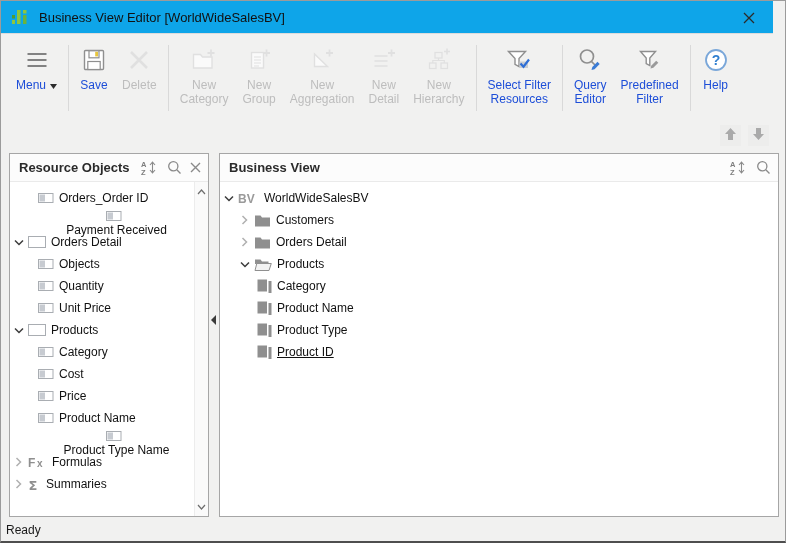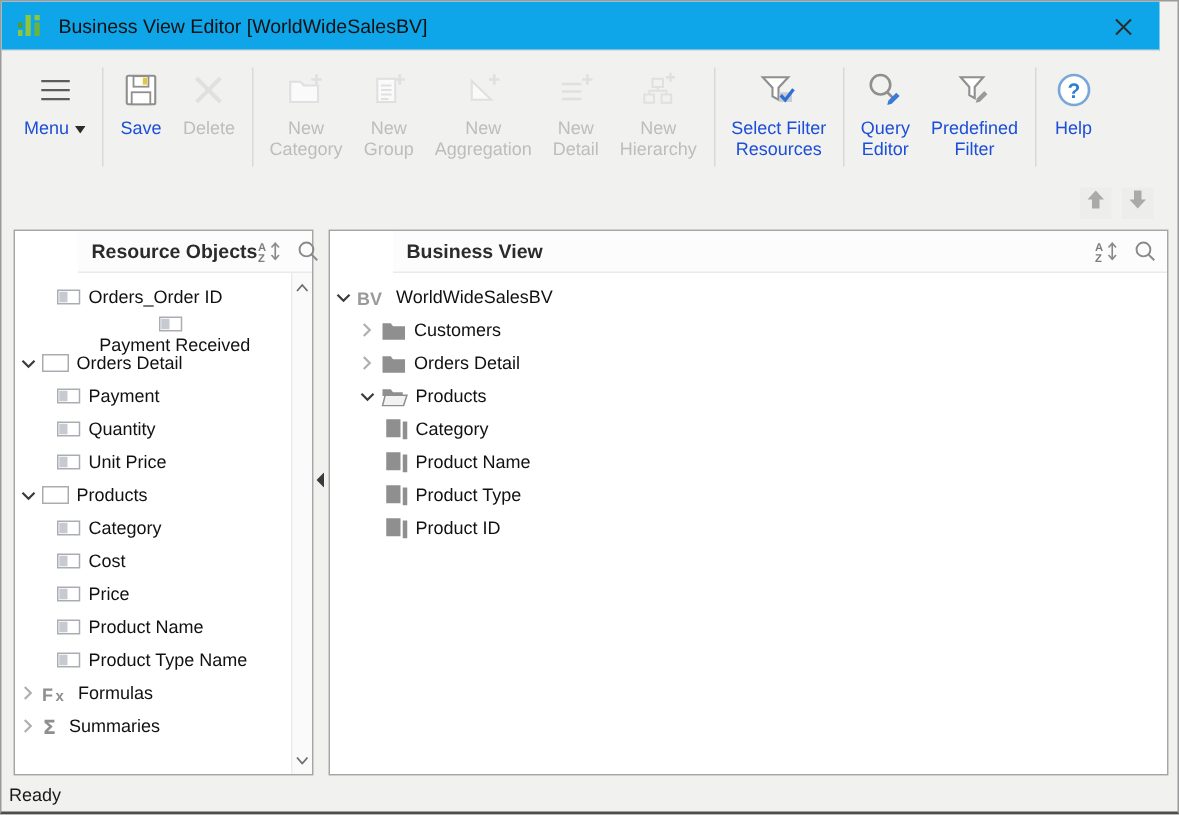--- a/index.html
+++ b/index.html
@@ -21,21 +21,21 @@
   .tb-btn{display:flex;flex-direction:column;align-items:center;padding:3px 7px 0 7px;font-size:12px;}
   .tb-btn .ticon{width:28px;height:28px;margin-bottom:4px;display:flex;align-items:center;justify-content:center;}
   .tb-line{text-align:center;line-height:14px;white-space:nowrap;color:#1d4ed8;}
   .tb-btn.disabled .tb-line{color:#bdbdbd;}
   .tb-sep{width:1px;height:66px;background:#d9d9d9;margin:2px 4px 0 4px;flex:none;}
   .menu-label{display:flex;align-items:center;gap:4px;}
   
   .move-btns{position:absolute;top:124px;right:16px;display:flex;gap:7px;}
   .move-btn{width:21px;height:21px;background:#ededec;display:flex;align-items:center;justify-content:center;}
   
-  .panel{position:absolute;background:#ffffff;border:1px solid #a6a6a6;box-sizing:border-box;padding-left:42px;}
+  .panel{position:absolute;background:#ffffff;border:1px solid #a6a6a6;box-sizing:border-box;}
   #left-panel{left:8px;top:152px;width:200px;height:364px;}
   #right-panel{left:218px;top:152px;width:560px;height:364px;}
   .panel-header{height:28px;border-bottom:1px solid #eaeaea;background:#fcfcfc;
     display:flex;align-items:center;padding:0 7px 0 9px;box-sizing:border-box;}
   .panel-title{font-weight:bold;font-size:13px;color:#2b2b2b;white-space:nowrap;}
   .header-icons{margin-left:auto;display:flex;gap:8px;align-items:center;}
   .hicon{display:flex;align-items:center;justify-content:center;}
   .tree{position:absolute;top:28px;left:0;right:0;bottom:0;overflow:hidden;padding-top:5px;}
   #left-panel .tree{right:13px;}
   .tree-row{height:22px;display:flex;align-items:center;font-size:12px;color:#111;white-space:nowrap;}
@@ -276,21 +276,21 @@
           </span>
           <span>Orders Detail</span>
         </div>
         <div class="tree-row" style="padding-left: 28px;">
           <span class="node-icon">
             <svg width="16" height="14" viewBox="0 0 16 14">
               <rect x="0.5" y="2.5" width="14.5" height="9" fill="#fff" stroke="#a9adb2"></rect>
               <rect x="1.5" y="3.5" width="5.5" height="7" fill="#c7cbd1"></rect>
             </svg>
           </span>
-          <span>Payment</span>
+          <span>Objects</span>
         </div>
         <div class="tree-row" style="padding-left: 28px;">
           <span class="node-icon">
             <svg width="16" height="14" viewBox="0 0 16 14">
               <rect x="0.5" y="2.5" width="14.5" height="9" fill="#fff" stroke="#a9adb2"></rect>
               <rect x="1.5" y="3.5" width="5.5" height="7" fill="#c7cbd1"></rect>
             </svg>
           </span>
           <span>Quantity</span>
         </div>
@@ -345,21 +345,21 @@
         </div>
         <div class="tree-row" style="padding-left: 28px;">
           <span class="node-icon">
             <svg width="16" height="14" viewBox="0 0 16 14">
               <rect x="0.5" y="2.5" width="14.5" height="9" fill="#fff" stroke="#a9adb2"></rect>
               <rect x="1.5" y="3.5" width="5.5" height="7" fill="#c7cbd1"></rect>
             </svg>
           </span>
           <span>Product Name</span>
         </div>
-        <div class="tree-row" style="padding-left: 28px;">
+        <div class="tree-row" style="padding-left: 28px; flex-direction: column;">
           <span class="node-icon">
             <svg width="16" height="14" viewBox="0 0 16 14">
               <rect x="0.5" y="2.5" width="14.5" height="9" fill="#fff" stroke="#a9adb2"></rect>
               <rect x="1.5" y="3.5" width="5.5" height="7" fill="#c7cbd1"></rect>
             </svg>
           </span>
           <span>Product Type Name</span>
         </div>
         <div class="tree-row" style="padding-left: 4px;">
           <span class="chev">
@@ -502,21 +502,21 @@
         </div>
         <div class="tree-row" style="padding-left: 37px;">
           <span class="node-icon">
             <svg width="15" height="14" viewBox="0 0 15 14">
               <rect x="0.5" y="0.5" width="9.5" height="12" fill="#8f8f8f"></rect>
               <rect x="11.5" y="2" width="3" height="12" fill="#8f8f8f"></rect>
             </svg>
           </span>
           <span>Product Type</span>
         </div>
-        <div class="tree-row" style="padding-left: 37px;">
+        <div class="tree-row" style="padding-left: 37px; text-decoration: underline;">
           <span class="node-icon">
             <svg width="15" height="14" viewBox="0 0 15 14">
               <rect x="0.5" y="0.5" width="9.5" height="12" fill="#8f8f8f"></rect>
               <rect x="11.5" y="2" width="3" height="12" fill="#8f8f8f"></rect>
             </svg>
           </span>
           <span>Product ID</span>
         </div>
       </div>
   </div>

